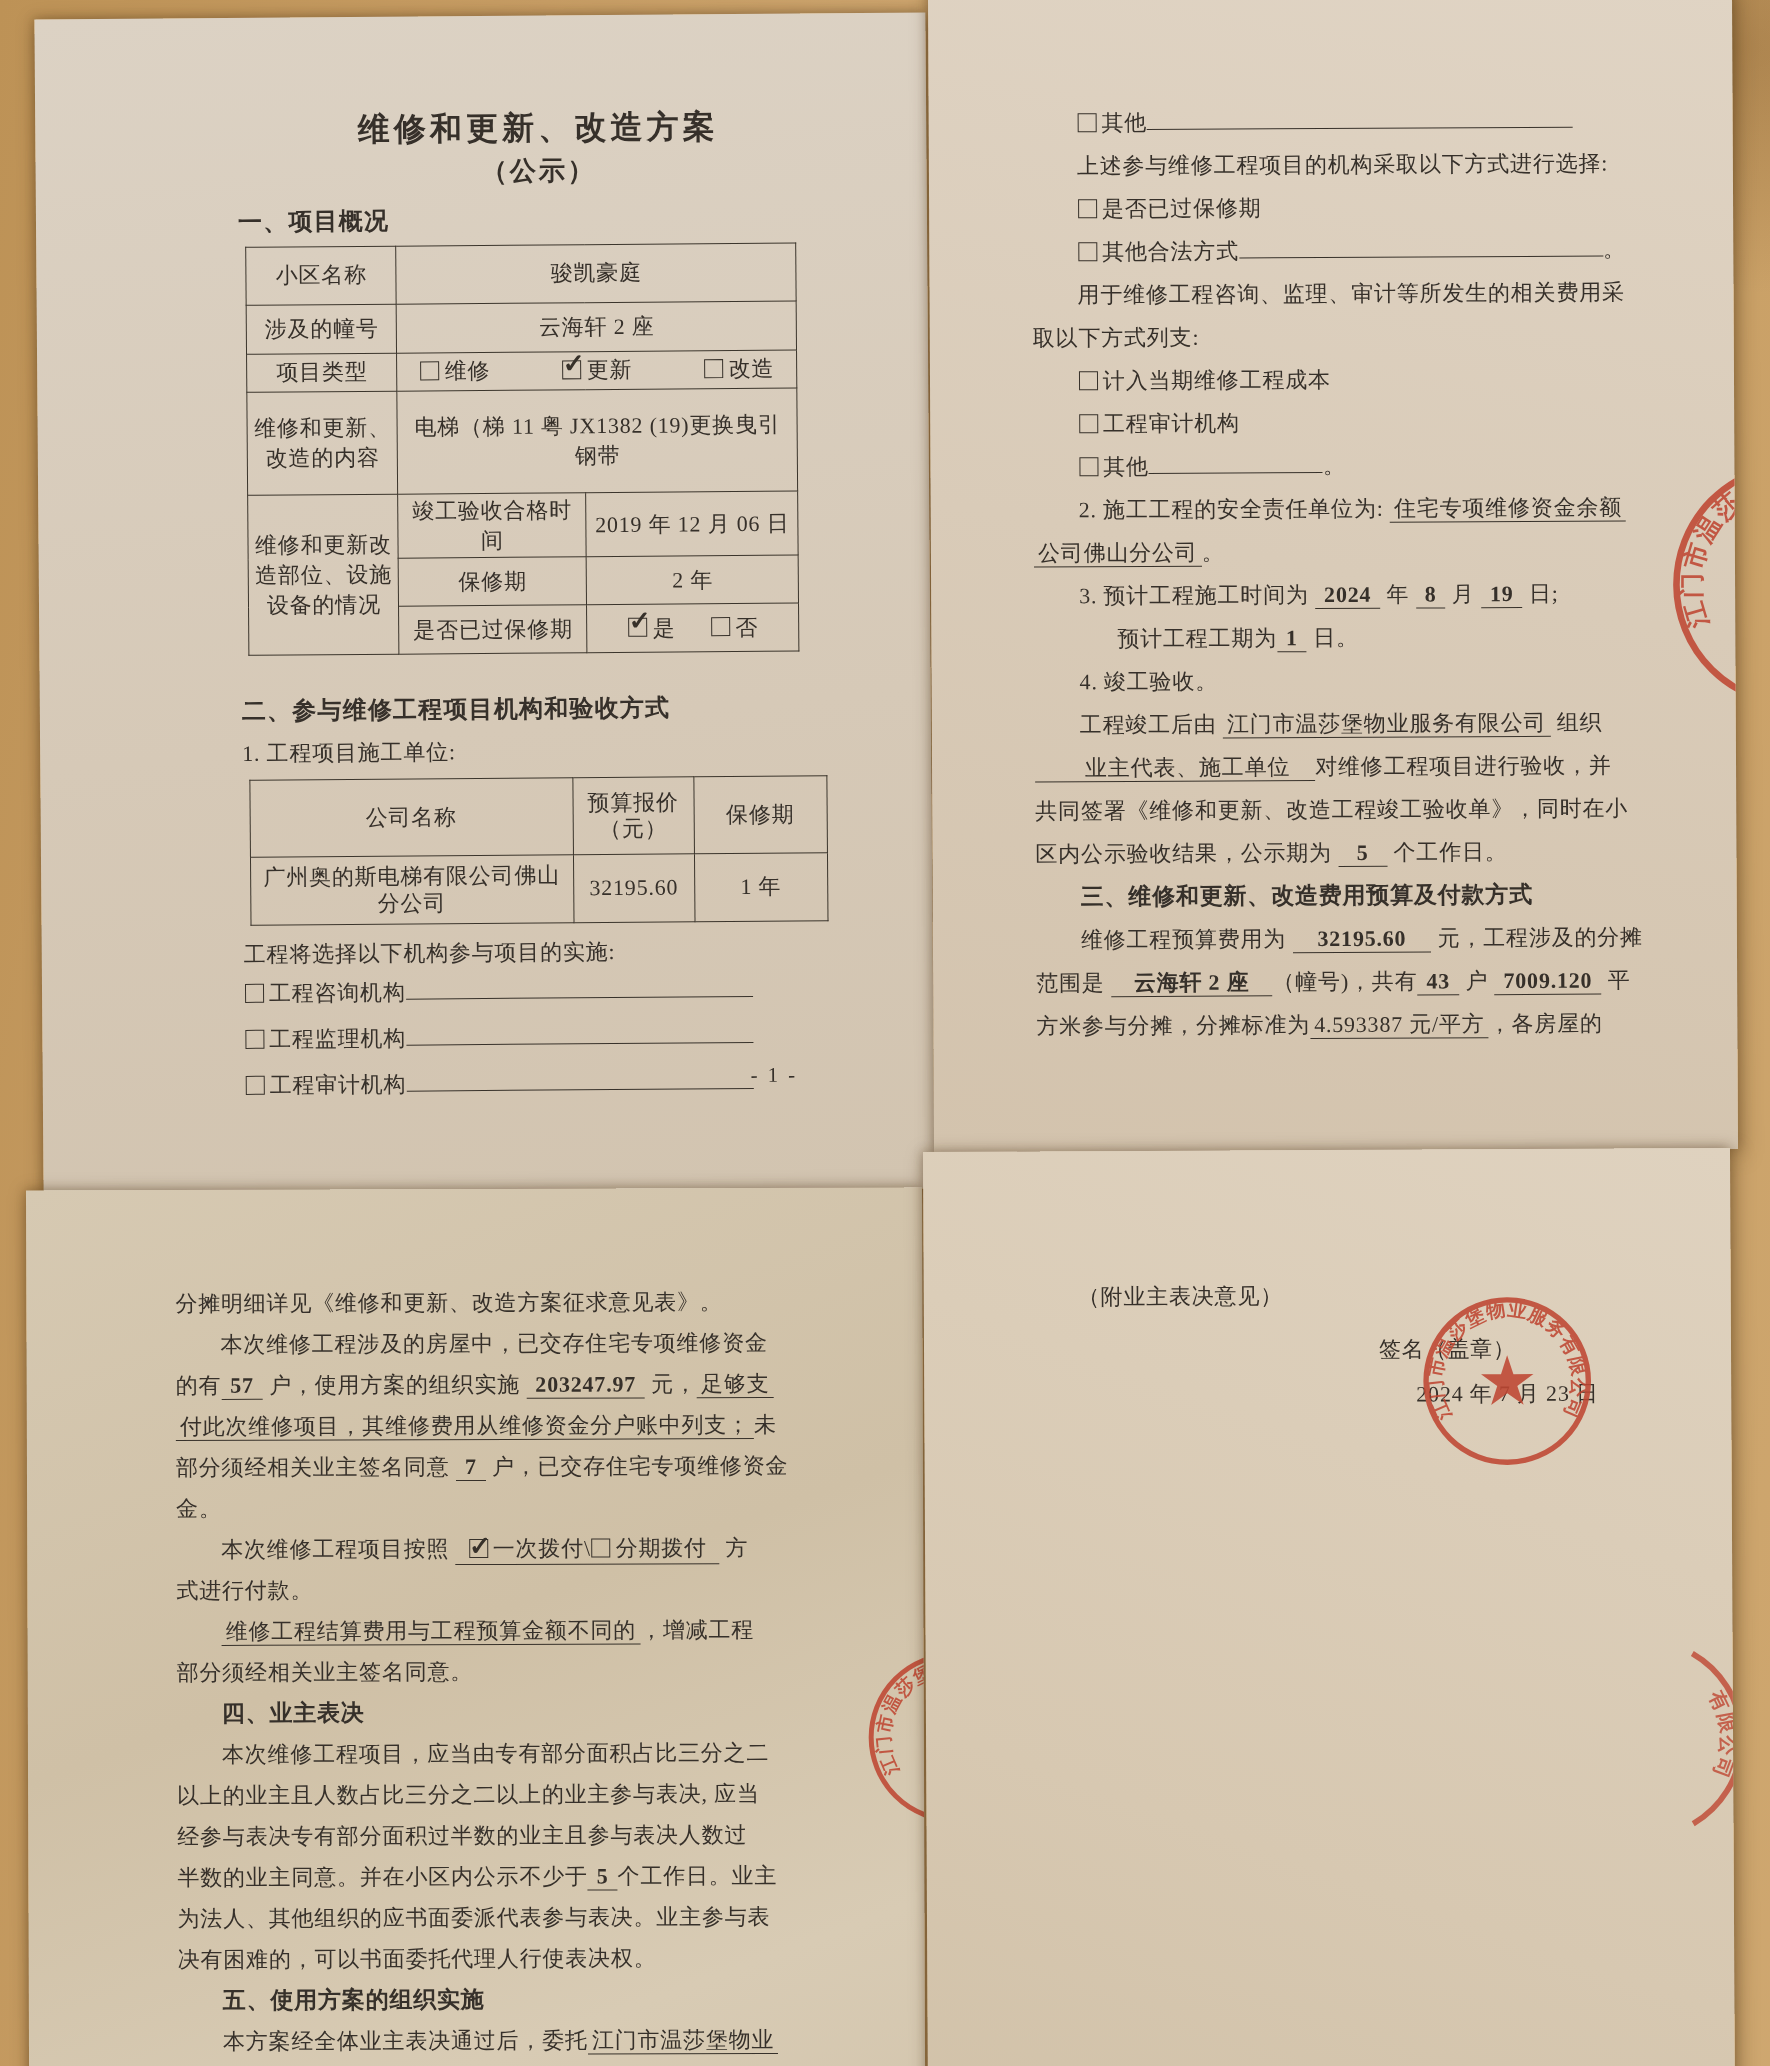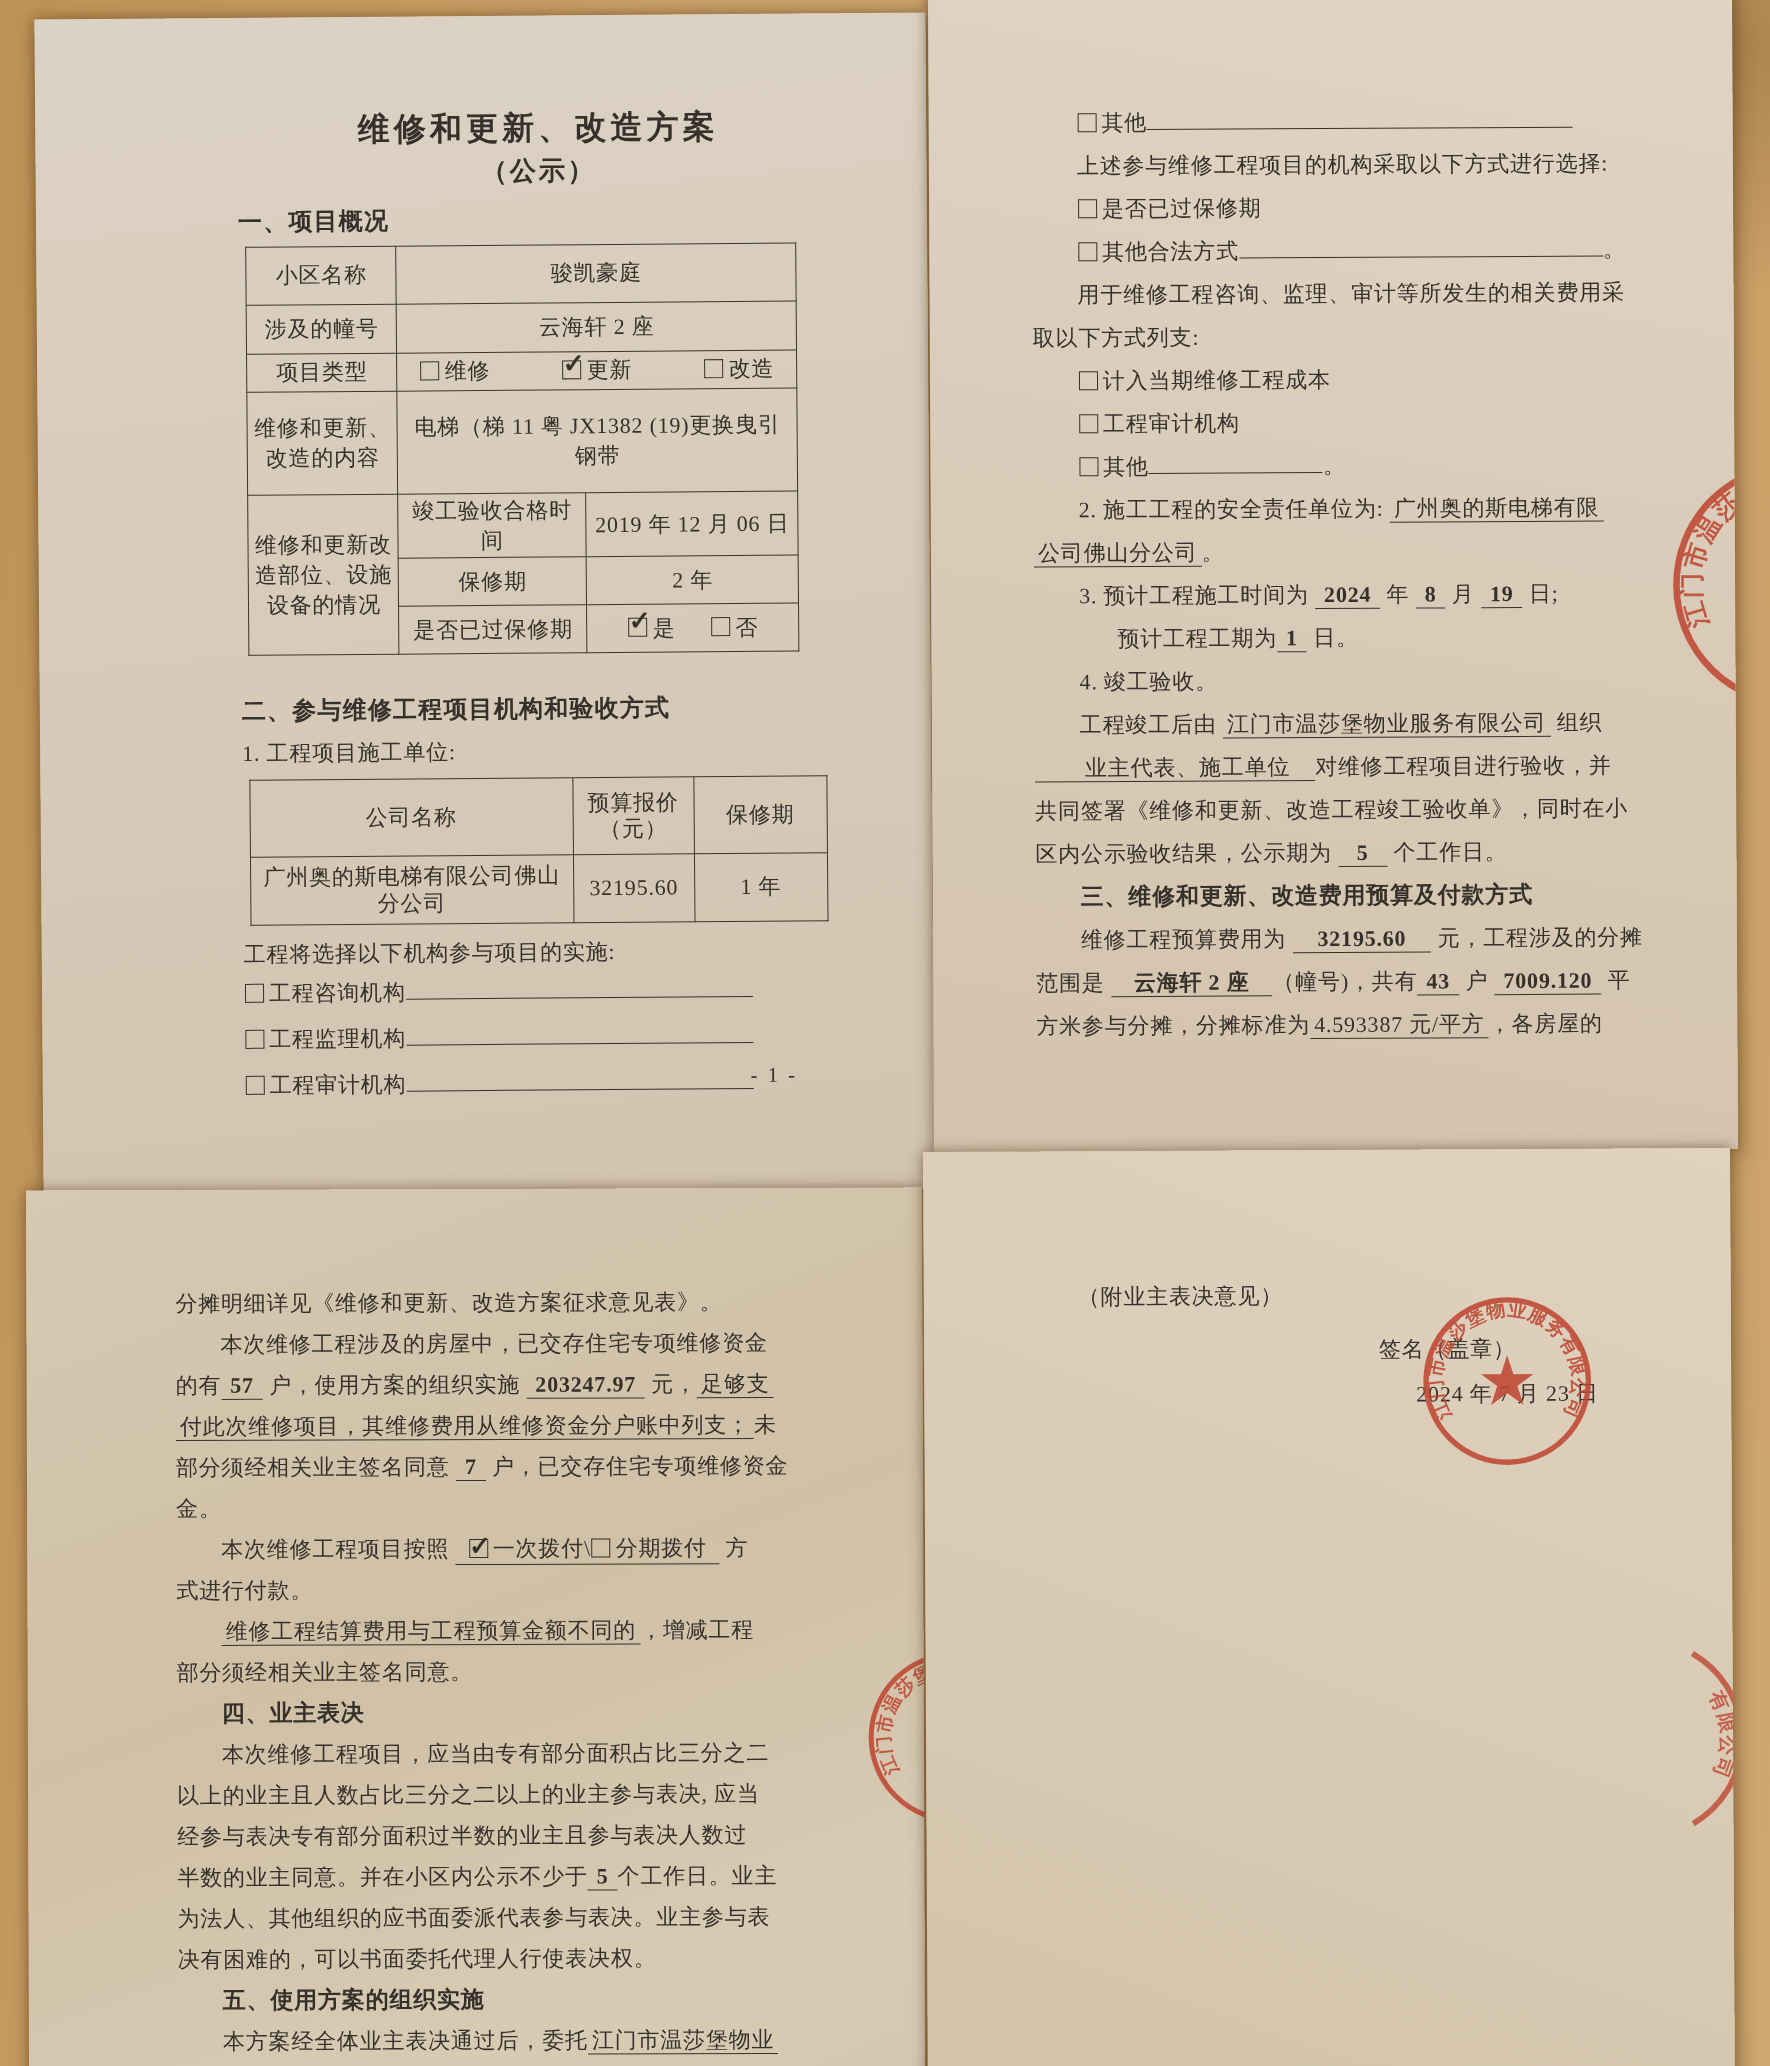--- a/index.html
+++ b/index.html
@@ -158,21 +158,21 @@
   <div class="ln ind">
     <span class="cb"></span><span>计入当期维修工程成本</span>
   </div>
   <div class="ln ind">
     <span class="cb"></span><span>工程审计机构</span>
   </div>
   <div class="ln ind">
     <span class="cb"></span><span>其他</span><span class="bk" style="width:174px"></span><span>。</span>
   </div>
   <div class="ln ind">
-    <span>2. 施工工程的安全责任单位为: </span><span class="u">广州奥的斯电梯有限</span>
+    <span>2. 施工工程的安全责任单位为: </span><span class="u">住宅专项维修资金余额</span>
   </div>
   <div class="ln">
     <span class="u">公司佛山分公司</span><span>。</span>
   </div>
   <div class="ln ind">
     <span>3. 预计工程施工时间为</span> <span class="unum">2024</span> <span>年</span> <span class="unum">8</span> <span>月</span> <span class="unum">19</span> <span>日;</span>
   </div>
   <div class="ln ind2">
     <span>预计工程工期为</span><span class="unum">1</span> <span>日。</span>
   </div>

